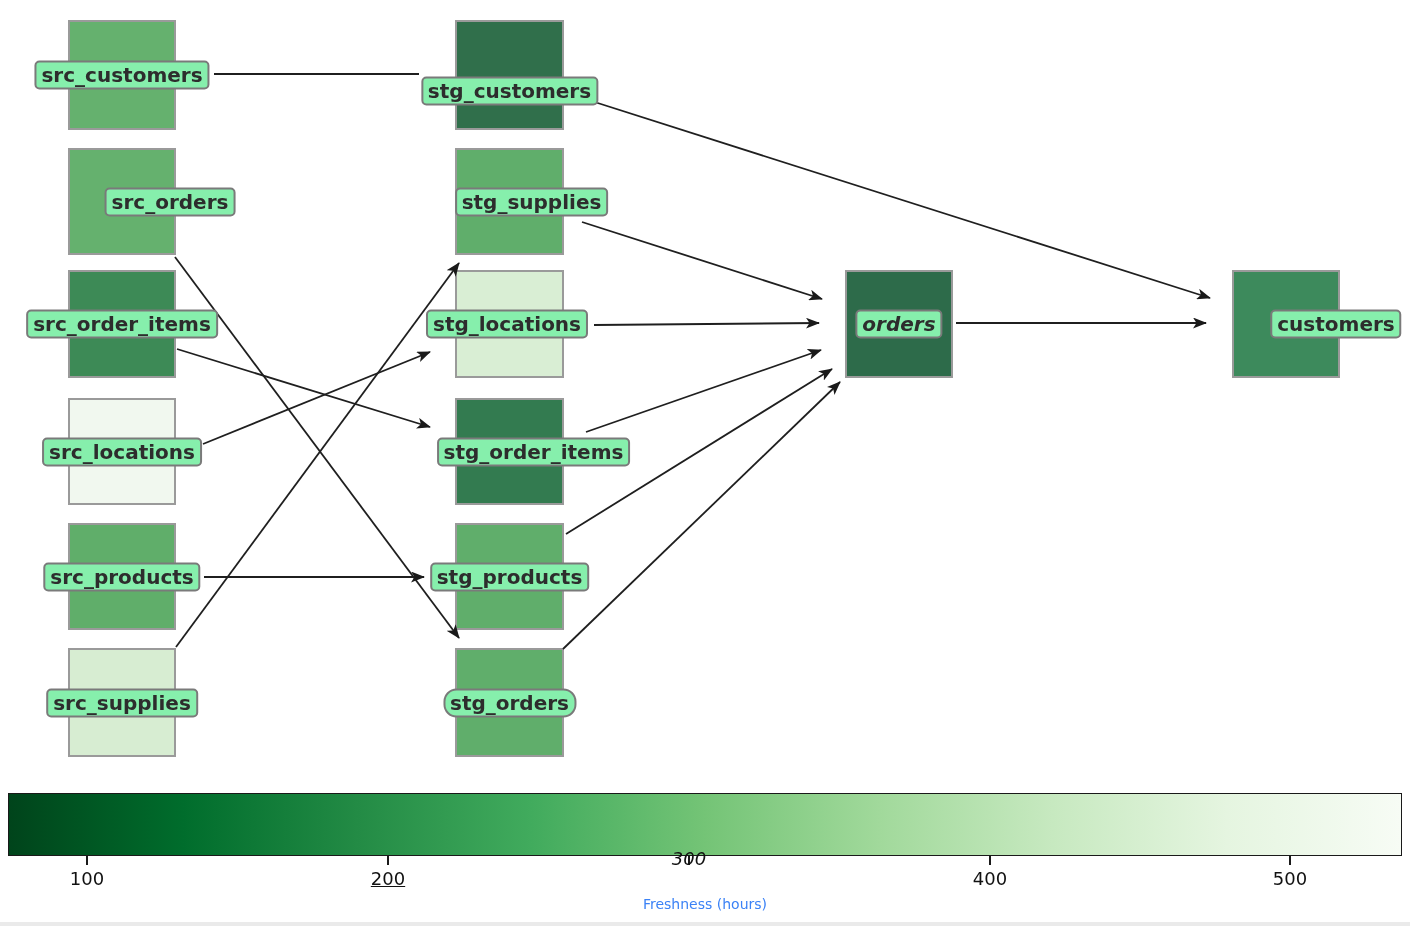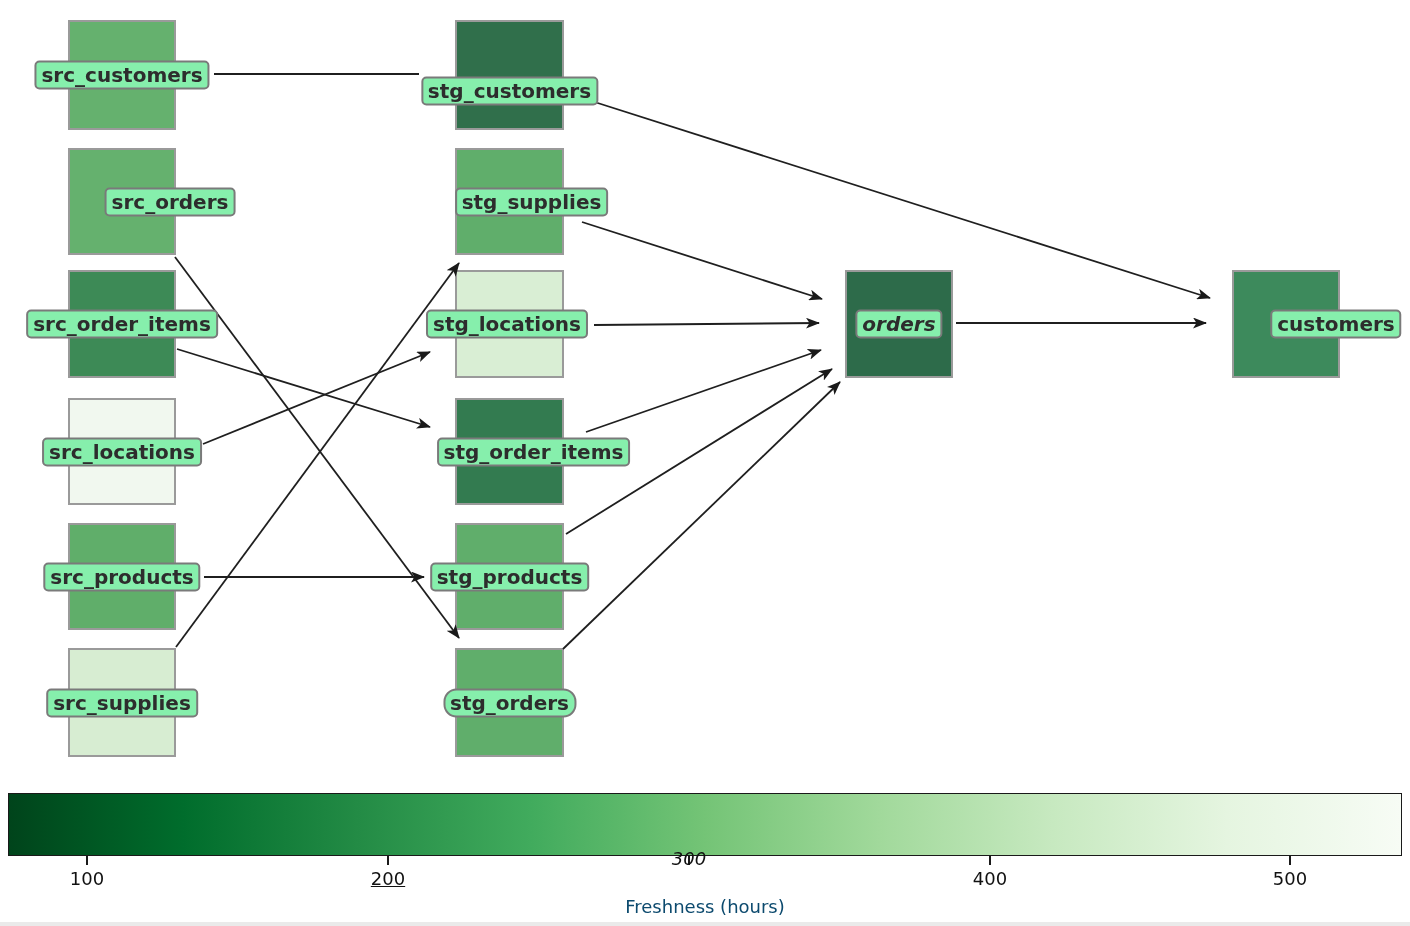--- a/index.html
+++ b/index.html
@@ -56,22 +56,22 @@
     position: absolute;
     transform: translateX(-50%);
     font-size: 18px;
     color: #111111;
     white-space: nowrap;
     z-index: 2;
   }
   #cbar-axis-label {
     position: absolute;
     transform: translateX(-50%);
-    font-size: 18px;
-    color: #0c4a6e;
+    font-size: 14px;
+    color: #3b82f6;
     white-space: nowrap;
     z-index: 2;
   }
   #bottom-strip {
     position: absolute;
     left: 0; bottom: 0;
     width: 1410px; height: 4px;
     background: #eaeaea;
     z-index: 0;
   }

